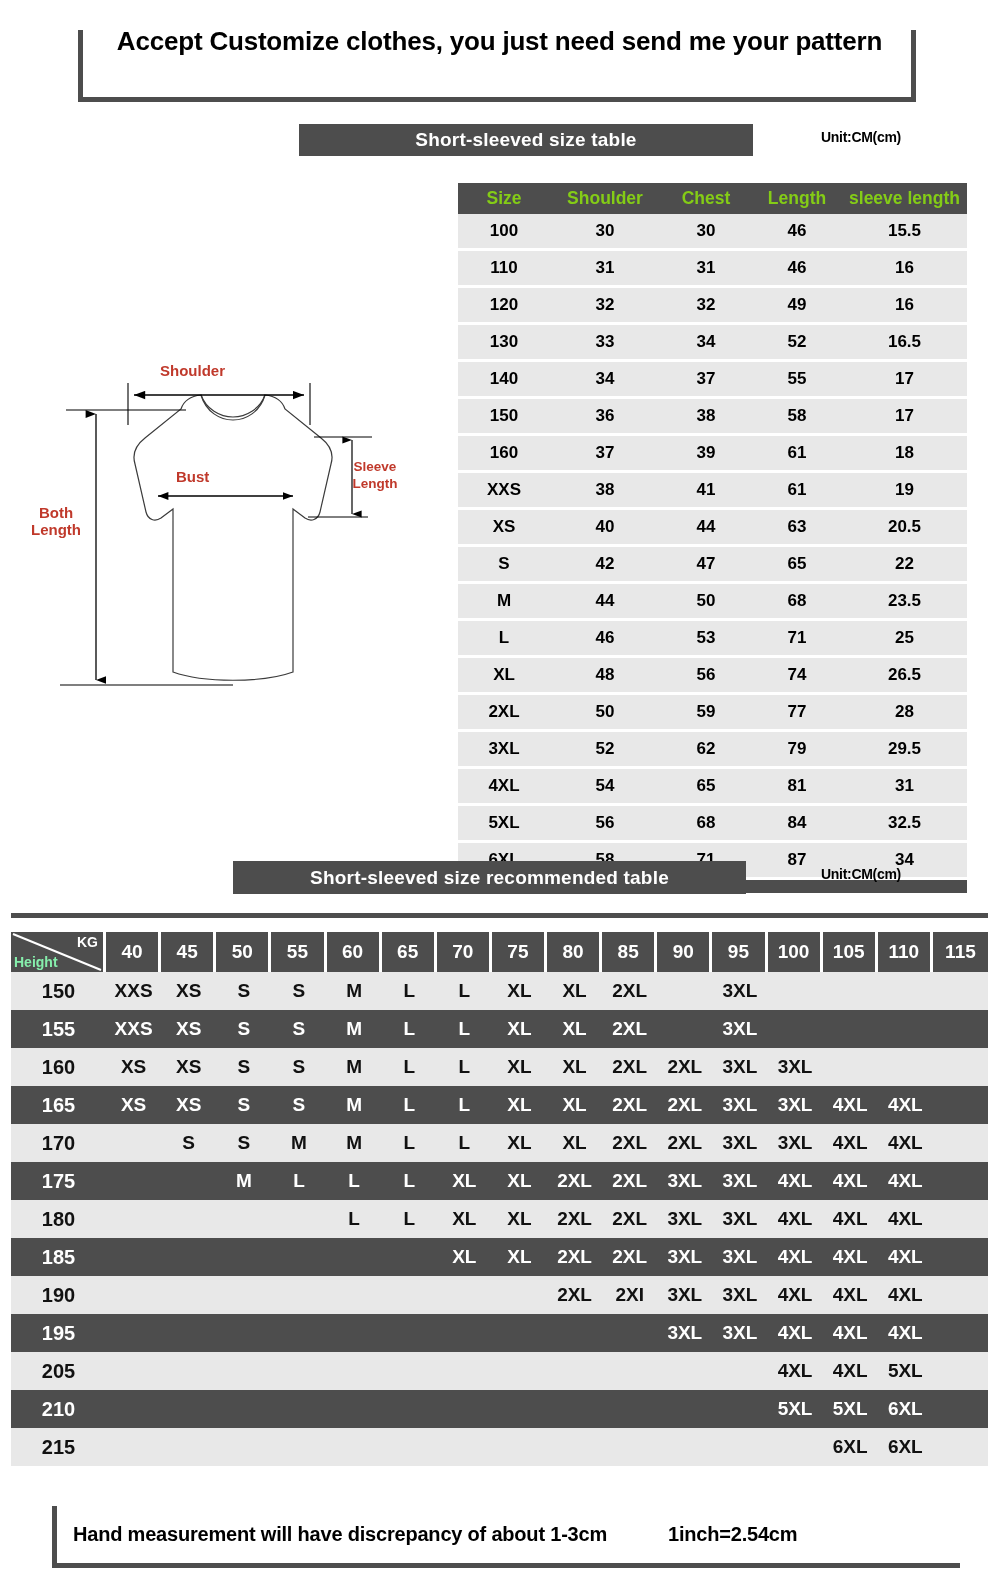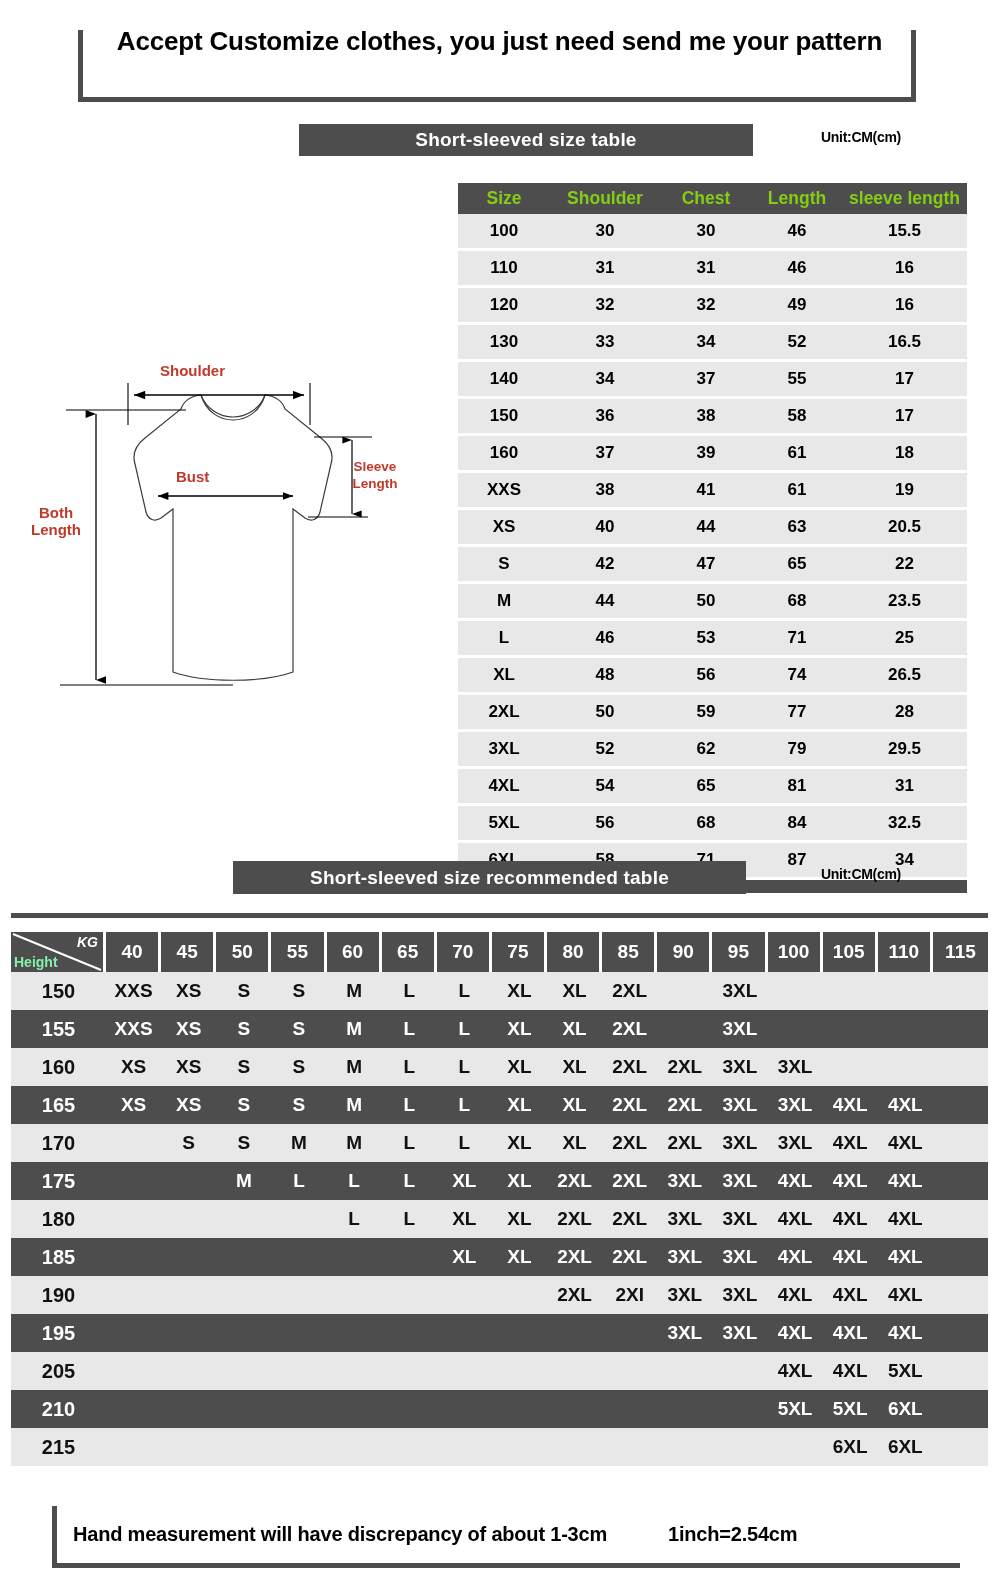--- a/index.html
+++ b/index.html
@@ -167,21 +167,20 @@
     position: relative;
     width: 100%;
     height: 100%;
   }
   .corner-kg {
     position: absolute;
     right: 5px;
     top: 2px;
     font-size: 14px;
     color: #ffffff;
-    font-style: italic;
   }
   .corner-height {
     position: absolute;
     left: 3px;
     bottom: 2px;
     font-size: 14px;
     color: #86efac;
   }
   .corner-slash {
     position: absolute;

